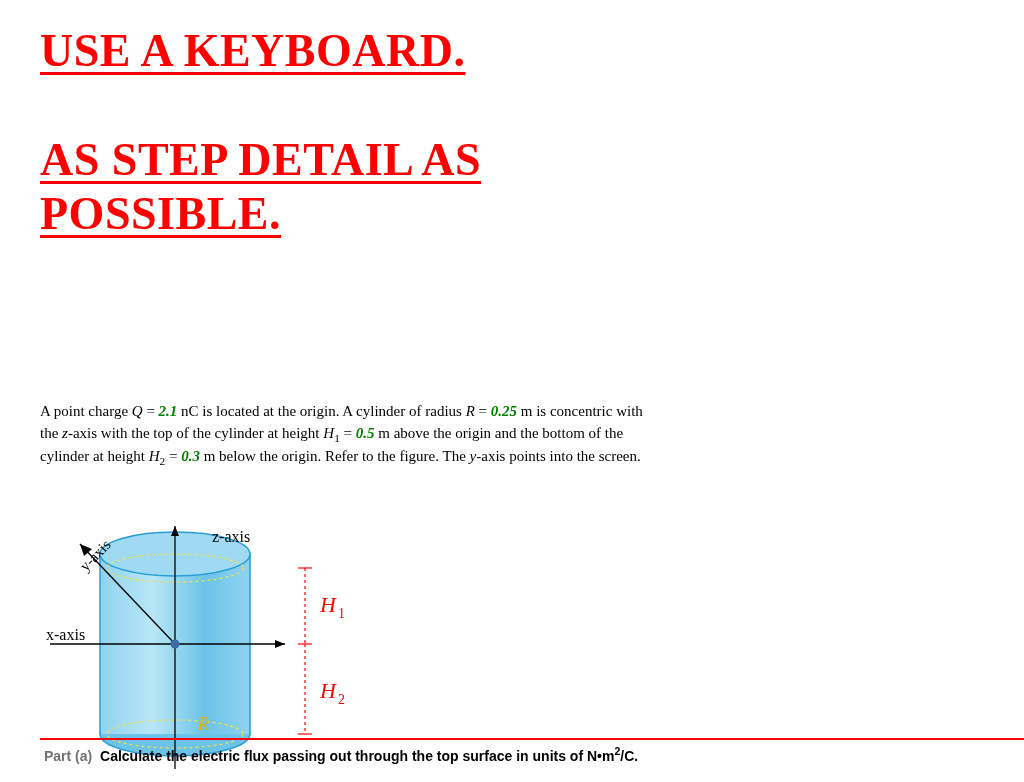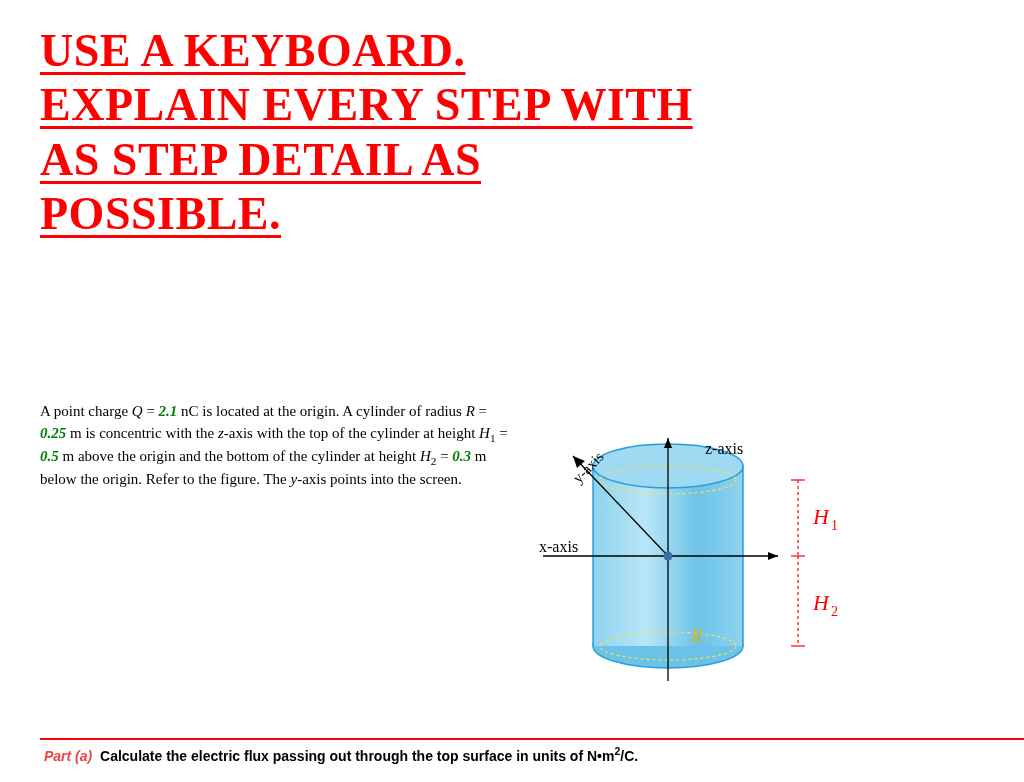--- a/index.html
+++ b/index.html
@@ -30,21 +30,21 @@
   .headline span {
     text-decoration: underline;
     text-decoration-thickness: 3px;
     text-underline-offset: 6px;
   }
   .gap {
     height: 160px;
   }
   .body-row {
     display: flex;
-    flex-direction: row;
+    flex-direction: column;
     align-items: flex-start;
     gap: 20px;
   }
   .problem-text {
     flex: 1 1 auto;
     font-size: 15px;
     line-height: 1.45;
     max-width: 610px;
   }
   .problem-text .green {
@@ -72,34 +72,33 @@
   .part-line {
     position: absolute;
     left: 44px;
     bottom: 18px;
     font-family: Arial, Helvetica, sans-serif;
     font-size: 14px;
     font-weight: bold;
     color: #000;
   }
   .part-line .blue {
-    color: #ef4444;
-    font-style: italic;
+    color: #737373;
   }
   sub { font-size: 0.75em; }
   sup { font-size: 0.75em; }
 </style>
 </head>
 <body>
 
 <div class="page">
 
   <div class="headline">
     <span>USE A KEYBOARD.</span><br>
-    <span>EXPLAIN EVERY STEP WITH</span><br>
+    <br>
     <span>AS STEP DETAIL AS</span><br>
     <span>POSSIBLE.</span>
   </div>
 
   <div class="gap"></div>
 
   <div class="body-row">
     <div class="problem-text">
       <span>A point charge </span><i>Q</i><span> = </span><span class="green">2.1</span><span> nC is located at the origin. A cylinder of radius </span><i>R</i><span> = </span><span class="green">0.25</span><span> m is concentric with the </span><i>z</i><span>-axis with the top of the cylinder at height </span><i>H</i><sub>1</sub><span> = </span><span class="green">0.5</span><span> m above the origin and the bottom of the cylinder at height </span><i>H</i><sub>2</sub><span> = </span><span class="green">0.3</span><span> m below the origin. Refer to the figure. The </span><i>y</i><span>-axis points into the screen.</span>
     </div>

